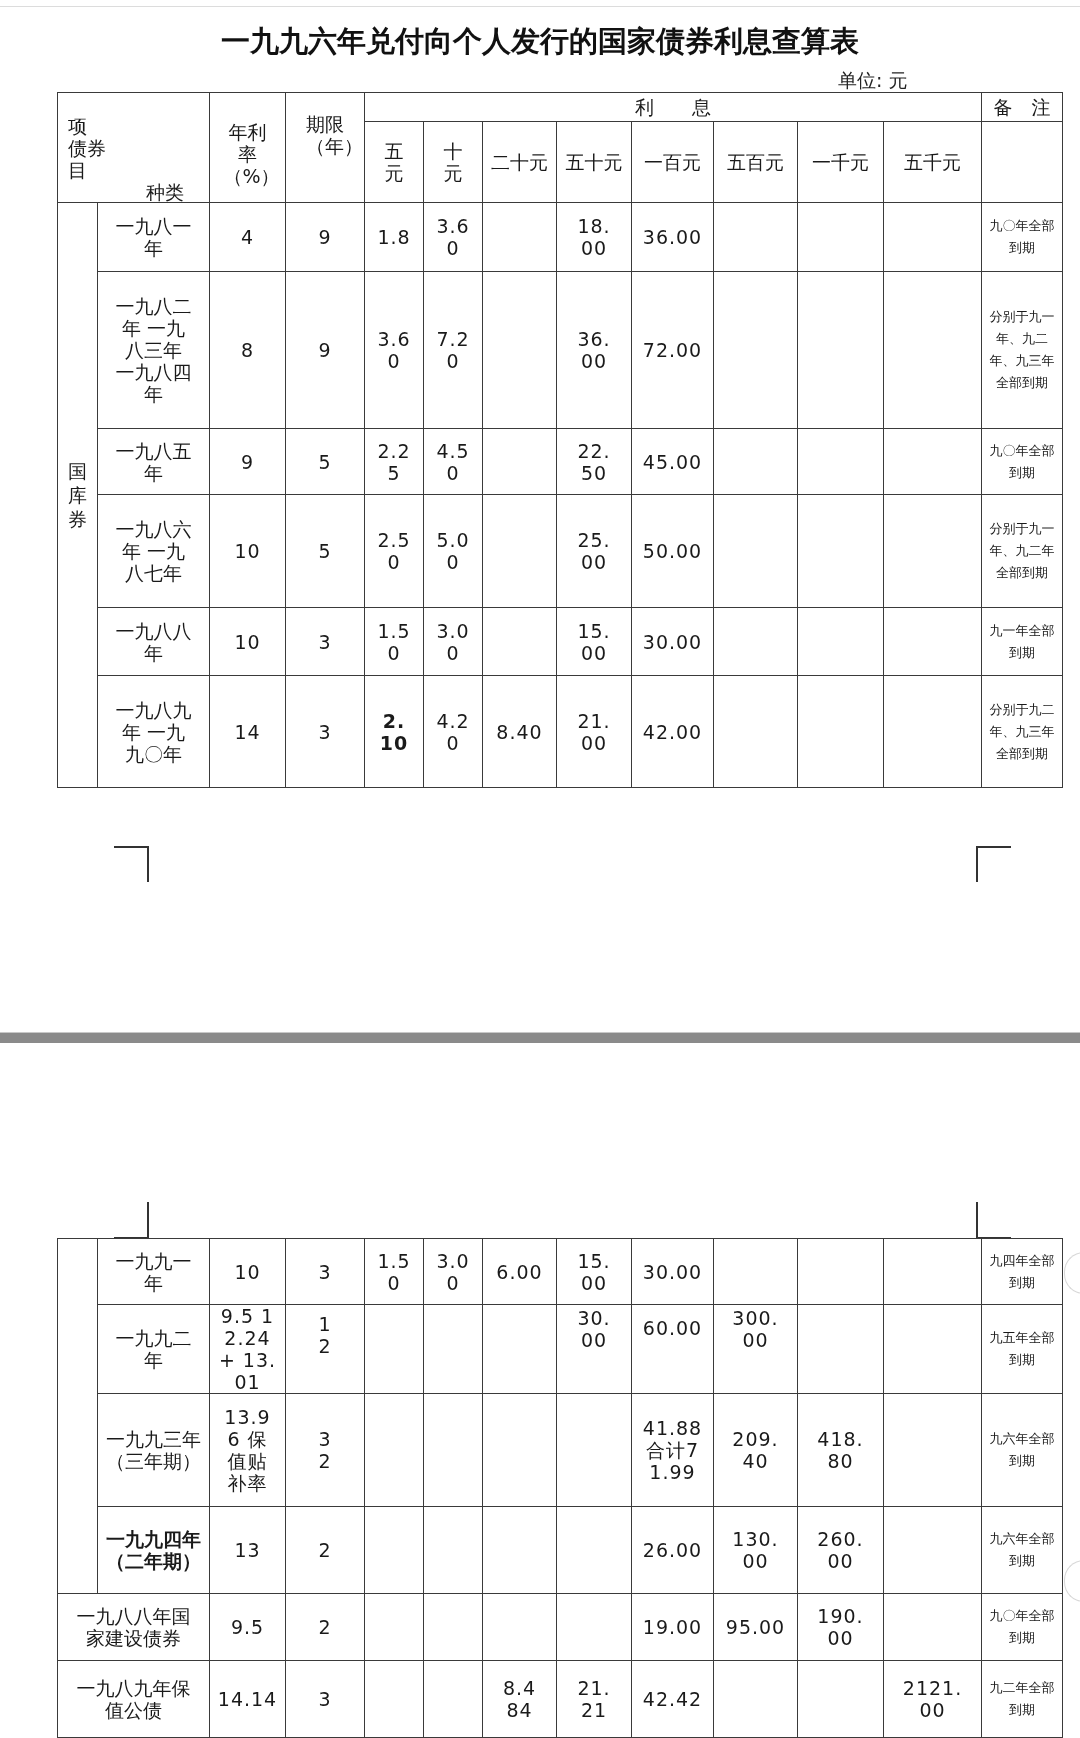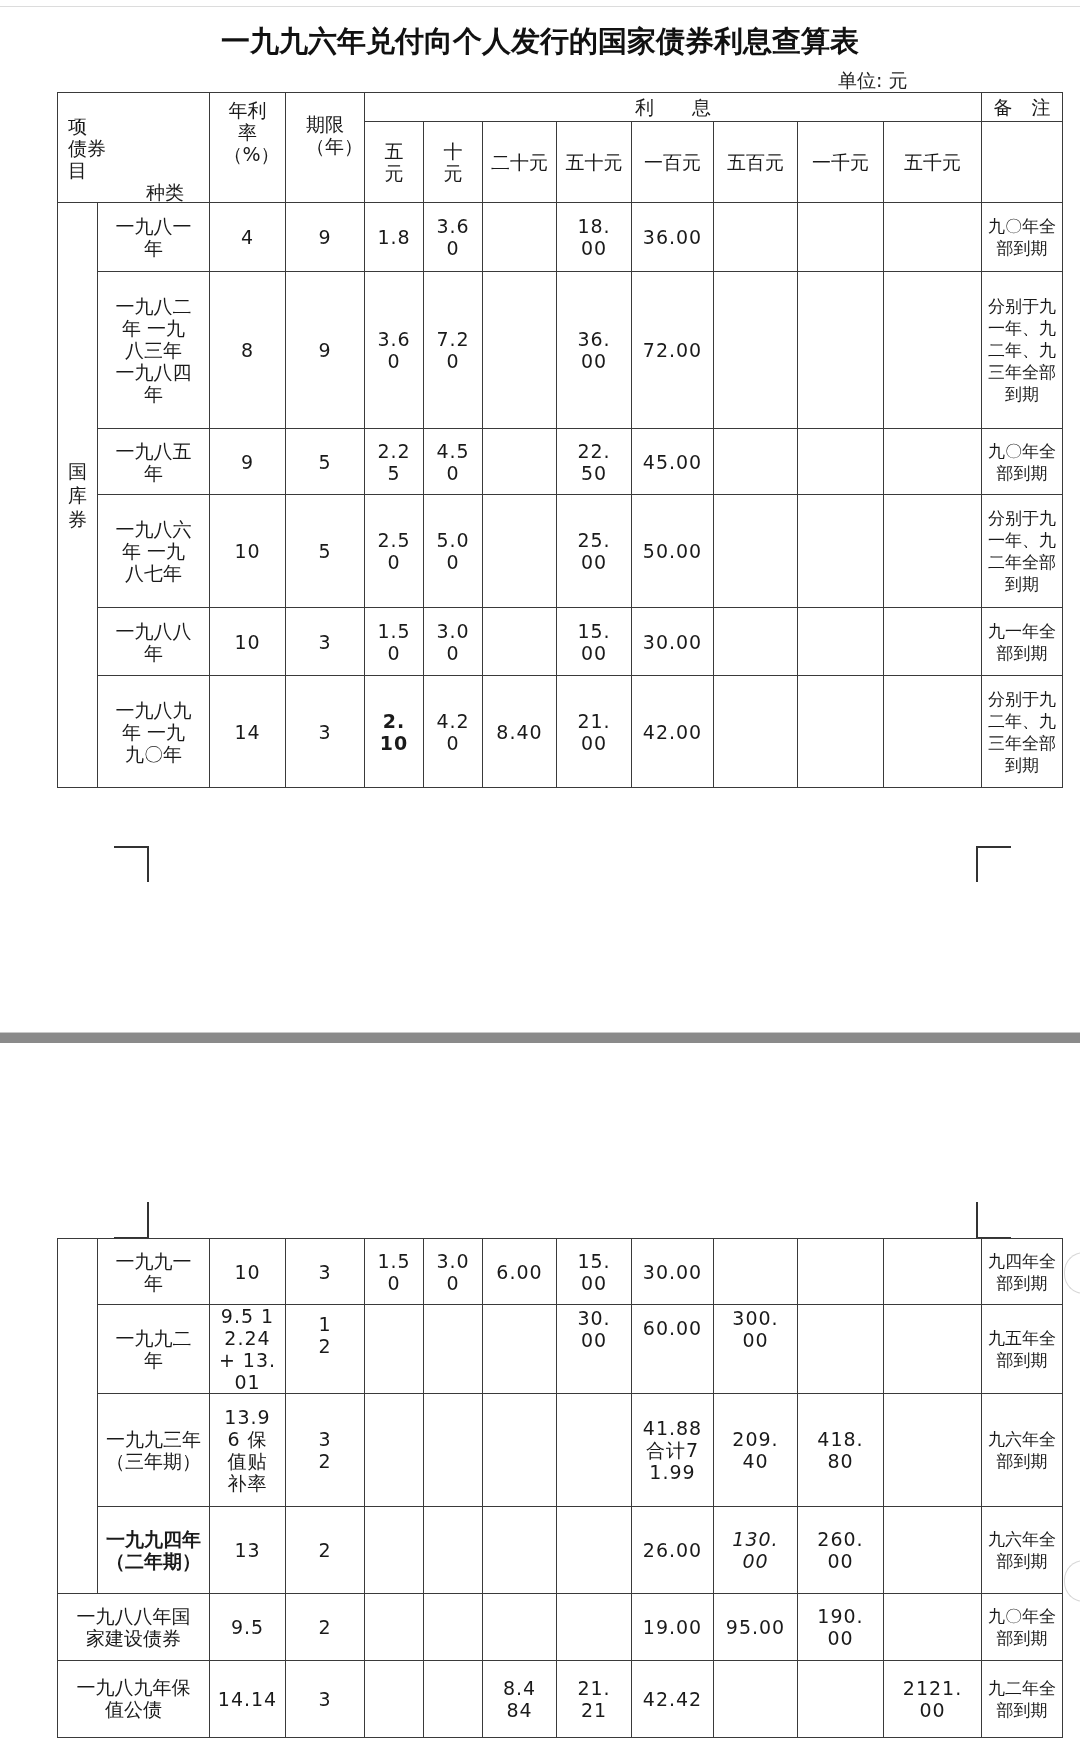--- a/index.html
+++ b/index.html
@@ -16,21 +16,21 @@
   .unit { position: absolute; left: 838px; top: 68px; font-size: 19px; color: #222; }
   table.grid {
     position: absolute; border-collapse: collapse; table-layout: fixed;
     font-size: 19px; color: #1a1a1a;
   }
   table.grid td {
     border: 1.5px solid #3a3a3a; text-align: center; vertical-align: middle;
     padding: 0 2px; line-height: 22px; overflow: hidden; word-break: break-all;
   }
   .num { font-family: "DejaVu Sans", sans-serif; letter-spacing: 1px; }
-  .remark { font-size: 17px; line-height: 21px; padding: 0 4px !important; }
+  .remark { font-size: 13px; line-height: 21px; padding: 0 4px !important; }
   .hdr { font-size: 19px; }
   .cat-vert { width: 20px; margin: 0 auto; line-height: 24px; text-align: center; }
 
   .crop { position: absolute; background: #333; }
   .separator { position: absolute; left: 0; top: 1032px; width: 1080px; height: 10px; background: #8a8a8a; border-top: 1px solid #c8c8c8; }
   .scroll-nub { position: absolute; width: 20px; height: 40px; border: 1px solid #d8d8d8; border-right: none; border-radius: 20px 0 0 20px; background: #fff; }
 </style>
 </head>
 <body>
 
@@ -57,21 +57,21 @@
   <tbody>
       <tr style="height:29px">
     <td colspan="2" rowspan="2" style="text-align:left; vertical-align:top; position:relative; padding:0;">
       <div style="position:absolute; left:10px; top:22px; line-height:22px;">
         <div>项</div>
         <div>债券</div>
         <div>目</div>
       </div>
       <div style="position:absolute; left:88px; top:88px;">种类</div>
     </td>
-    <td rowspan="2" class="hdr" style="vertical-align:top; padding-top:6px;">
+    <td rowspan="2" class="hdr" style="vertical-align:top; padding-top:28px;">
           <div style="width:48px;margin:0 auto;">年利率（%）</div>
         </td>
     <td rowspan="2" class="hdr" style="vertical-align:top; padding-top:20px;">
           <div style="width:38px;margin:0 auto;">期限（年）</div>
         </td>
     <td colspan="8" class="hdr" style="border-top:1.5px solid #3a3a3a;">利　　息</td>
     <td class="hdr">备　注</td>
   </tr>
   <tr style="height:81px">
     <td class="hdr">
@@ -341,21 +341,21 @@
           <div style="width:100px;margin:0 auto;font-weight:bold;">一九九四年（二年期）</div>
         </td>
     <td class="num">13</td>
     <td class="num">2</td>
     <td class="num"></td>
     <td class="num"></td>
     <td class="num"></td>
     <td class="num"></td>
     <td class="num">26.00</td>
     <td class="num">
-          <div style="width:54px;margin:0 auto;font-style:italic;">130.00</div>
+          <div style="width:54px;margin:0 auto;">130.00</div>
         </td>
     <td class="num">
           <div style="width:54px;margin:0 auto;">260.00</div>
         </td>
     <td class="num"></td>
     <td class="remark">九六年全部到期</td>
   </tr>
 
   <tr style="height:67px">
     <td colspan="2">
@@ -371,21 +371,21 @@
     <td class="num">95.00</td>
     <td class="num">
           <div style="width:54px;margin:0 auto;">190.00</div>
         </td>
     <td class="num"></td>
     <td class="remark">九〇年全部到期</td>
   </tr>
 
   <tr style="height:67px">
     <td colspan="2">
-          <div style="width:120px;margin:16px auto;font-family:Liberation Serif, serif;">一九八九年保值公债</div>
+          <div style="width:120px;margin:16px auto;">一九八九年保值公债</div>
         </td>
     <td class="num">14.14</td>
     <td class="num">3</td>
     <td class="num"></td>
     <td class="num"></td>
     <td class="num">
           <div style="width:44px;margin:0 auto;">8.484</div>
         </td>
     <td class="num">
           <div style="width:44px;margin:0 auto;">21.21</div>

